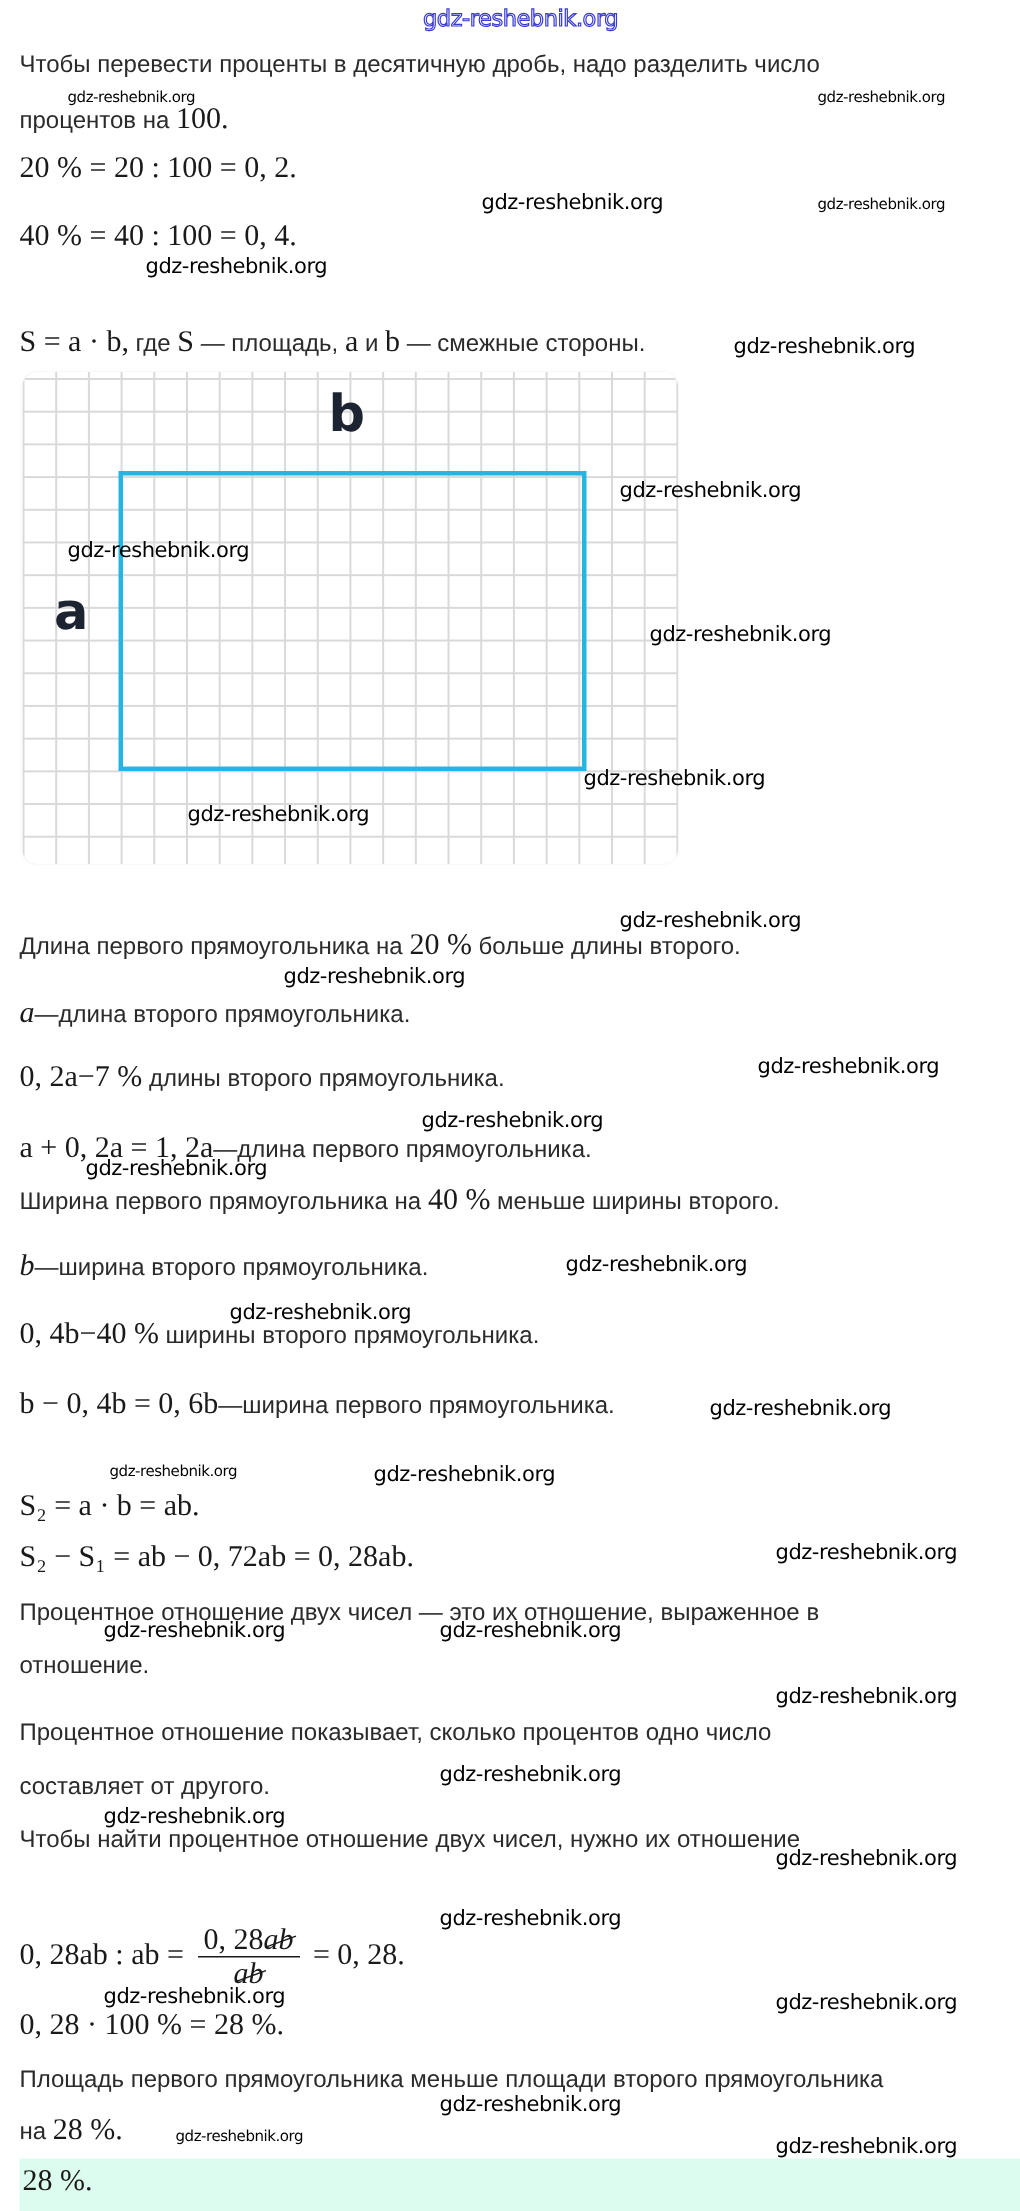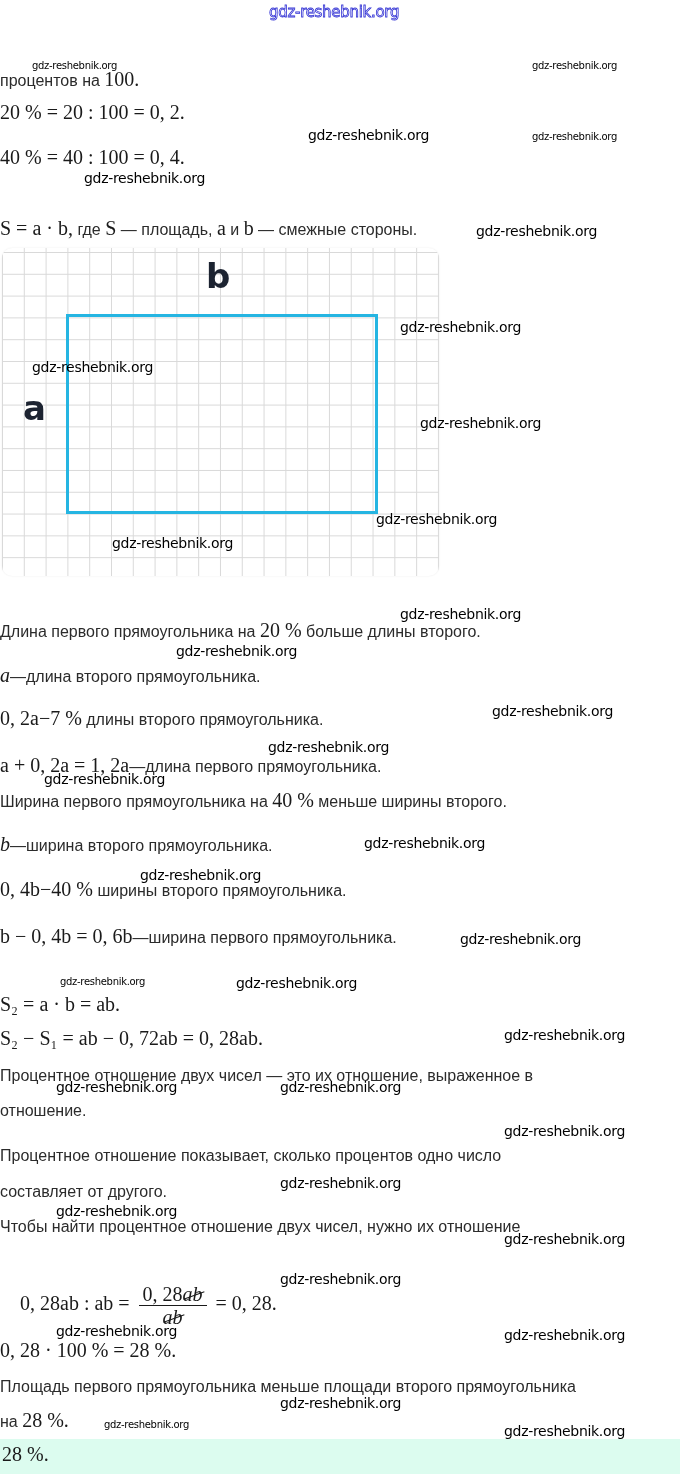--- a/index.html
+++ b/index.html
@@ -1,17 +1,17 @@
 <!DOCTYPE html>
 <html><head>
 <meta charset="utf-8">
 <style>
   html, body { margin: 0; padding: 0; background: #ffffff; }
   body { width: 680px; height: 1474px; position: relative; overflow: hidden; }
-  .page { position: absolute; left: 0; top: 0; width: 612px; height: 1474px; }
+  .page { position: absolute; left: 13px; top: 0; width: 612px; height: 1474px; }
 
   .line {
     position: absolute; left: 0; white-space: nowrap;
     font-family: "Liberation Sans", "DejaVu Sans", sans-serif;
     font-size: 16px; color: #2b2b2b; line-height: 20px;
   }
   .math {
     font-family: "Liberation Serif", "DejaVu Serif", serif;
     font-size: 20px; color: #1a1a1a;
   }
@@ -67,20 +67,21 @@
   }
   .answer .val { position: absolute; left: 2px; top: 5px; }
 </style>
 </head>
 <body>
 
 <div class="page">
 
   <div class="wm top">gdz-reshebnik.org</div>
 
+  <div class="line" style="top:34px">Чтобы перевести проценты в десятичную дробь, надо разделить число</div>
   <div class="line" style="top:69px">
     <span>процентов на </span><span class="math">100.</span>
   </div>
   <div class="line math" style="top:102px">20 % = 20 : 100 = 0, 2.</div>
   <div class="line math" style="top:147px">40 % = 40 : 100 = 0, 4.</div>
 
   <div class="line" style="top:218px">
     <span class="math">S = a · b,</span><span> где </span><span class="math">S</span><span> — площадь, </span><span class="math">a</span><span> и </span><span class="math">b</span><span> — смежные стороны.</span>
   </div>
 
@@ -116,21 +117,21 @@
   </div>
   <div class="line math" style="top:994px">S₂ = a · b = ab.</div>
   <div class="line math" style="top:1028px">S₂ − S₁ = ab − 0, 72ab = 0, 28ab.</div>
 
   <div class="line" style="top:1066px">Процентное отношение двух чисел — это их отношение, выраженное в</div>
   <div class="line" style="top:1101px">отношение.</div>
   <div class="line" style="top:1146px">Процентное отношение показывает, сколько процентов одно число</div>
   <div class="line" style="top:1182px">составляет от другого.</div>
   <div class="line" style="top:1217px">Чтобы найти процентное отношение двух чисел, нужно их отношение</div>
 
-  <div class="line math" style="top:1279px; line-height:48px;margin-left:20px;">
+  <div class="line math" style="top:1279px; line-height:48px;">
     <span>0, 28ab : ab =</span>
     <span class="frac">
       <span class="num"><span>0, 28</span><span class="strike"><i>ab</i></span></span>
       <span class="den"><span class="strike"><i>ab</i></span></span>
     </span>
     <span>= 0, 28.</span>
   </div>
   <div class="line math" style="top:1340px">0, 28 · 100 % = 28 %.</div>
 
   <div class="line" style="top:1377px">Площадь первого прямоугольника меньше площади второго прямоугольника</div>

